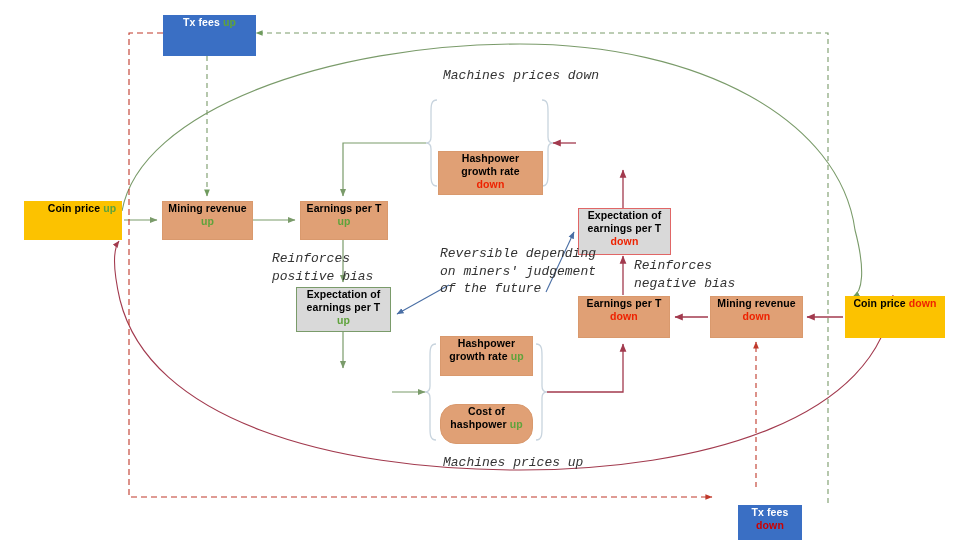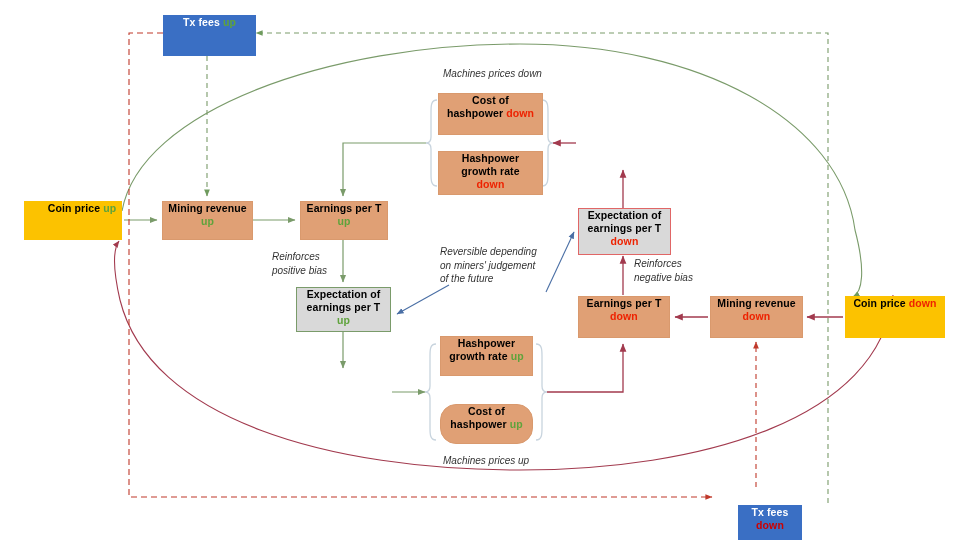--- a/index.html
+++ b/index.html
@@ -10,22 +10,22 @@
         text-align:center;font-weight:bold;font-size:10.5px;line-height:1.25;letter-spacing:.1px;}
   .node .inner{padding:0 4px;}
   .n-orange{background:#e0a075;border:1px solid #d9996d;color:#000;}
   .n-yellow{background:#fcc200;border:1px solid #fcc200;color:#000;}
   .n-blue{background:#3a6fc4;border:1px solid #3a6fc4;color:#ffffff;}
   .n-grey-green{background:#d9d9d9;border:1.2px solid #7a9b6a;color:#000;}
   .n-grey-red{background:#d9d9d9;border:1.2px solid #e06666;color:#000;}
   .up{color:#5fa33c;}
   .down{color:#ee2200;}
   .down-w{color:#cc0000;}
-  .caption{position:absolute;font-size:10px;font-style:italic;color:#333;line-height:1.35;
-           font-family:Liberation Sans, sans-serif;white-space:pre-line;}
+  .caption{position:absolute;font-size:13px;font-style:italic;color:#333;line-height:1.35;
+           font-family:Liberation Mono, monospace;white-space:pre-line;}
 </style>
 </head>
 <body>
 
 <div id="stage">
 
   <svg class="layer" viewBox="0 0 960 540">
     <defs>
       <marker id="ah-green" markerWidth="7" markerHeight="7" refX="6" refY="3.2" orient="auto">
         <path d="M0,0.6 L6.4,3.2 L0,5.8 z" fill="#7a9b6a"></path>
@@ -128,24 +128,20 @@
   <div class="node n-orange" style="left:440px;top:336px;width:93px;height:40px;">
     <span class="inner"><span>Hashpower growth rate</span>
       <span class="up">up</span></span>
   </div>
 
   <div class="node n-orange" style="left:440px;top:404px;width:93px;height:40px;border-radius:16px;">
     <span class="inner"><span>Cost of hashpower</span>
       <span class="up">up</span></span>
   </div>
 
-  <div class="node n-orange" style="left:438px;top:93px;width:105px;height:42px;">
-    <span class="inner"><span>Cost of hashpower</span>
-      <span class="down">down</span></span>
-  </div>
 
   <div class="node n-orange" style="left:438px;top:151px;width:105px;height:44px;">
     <span class="inner"><span>Hashpower growth rate</span><br>
       <span class="down">down</span></span>
   </div>
 
 
   <div class="node n-grey-red" style="left:578px;top:208px;width:93px;height:47px;">
     <span class="inner"><span>Expectation of earnings per T</span><br>
       <span class="down">down</span></span>

